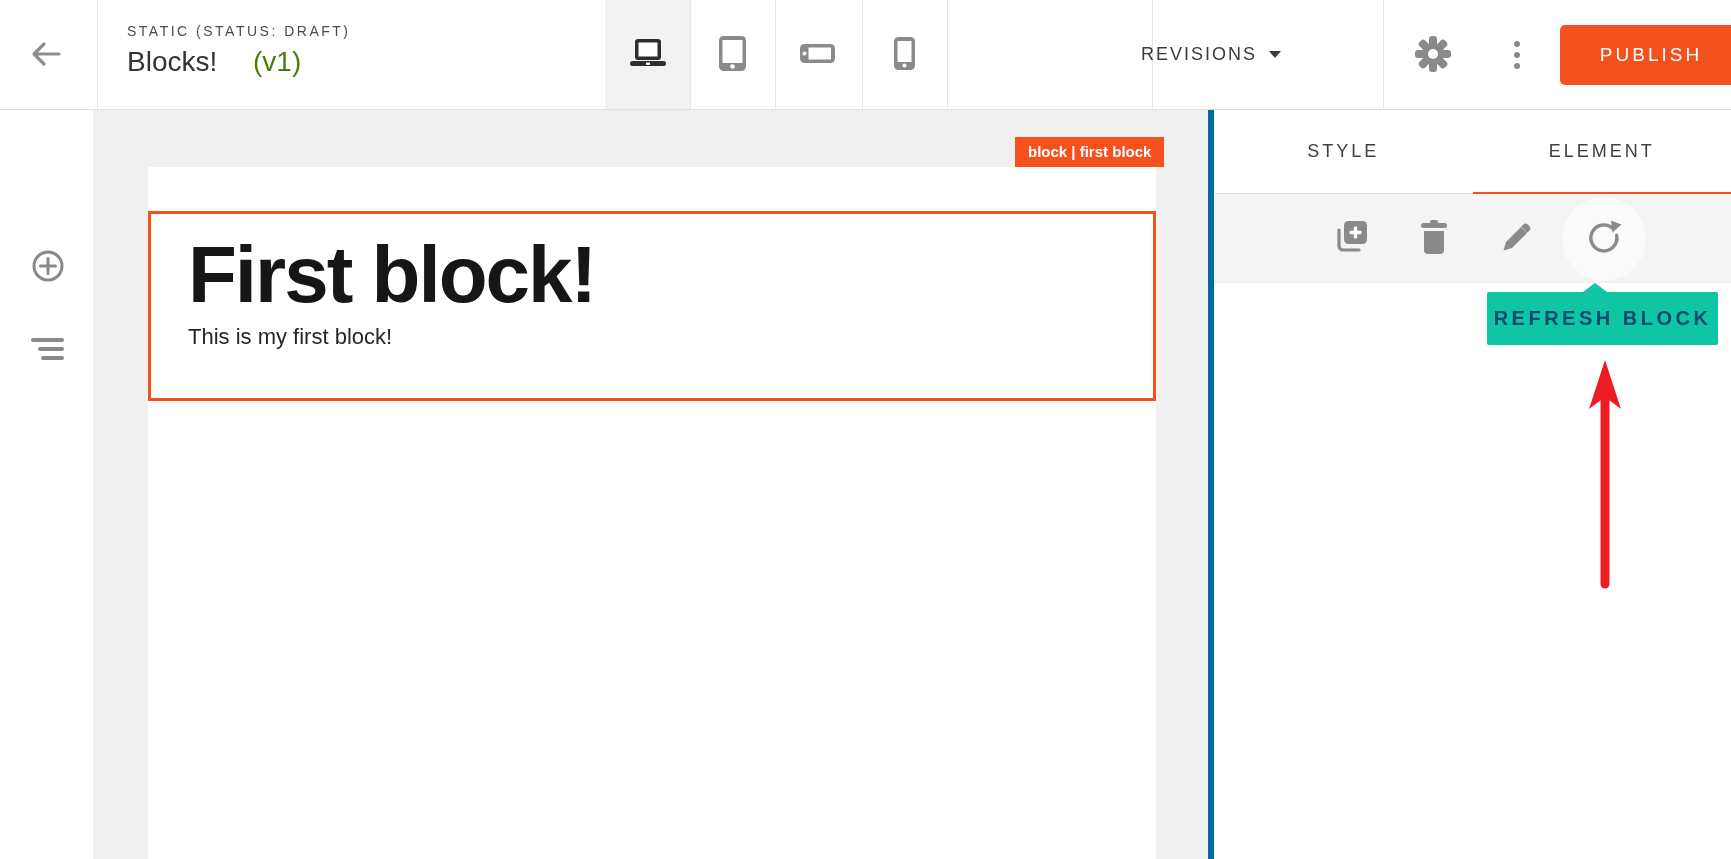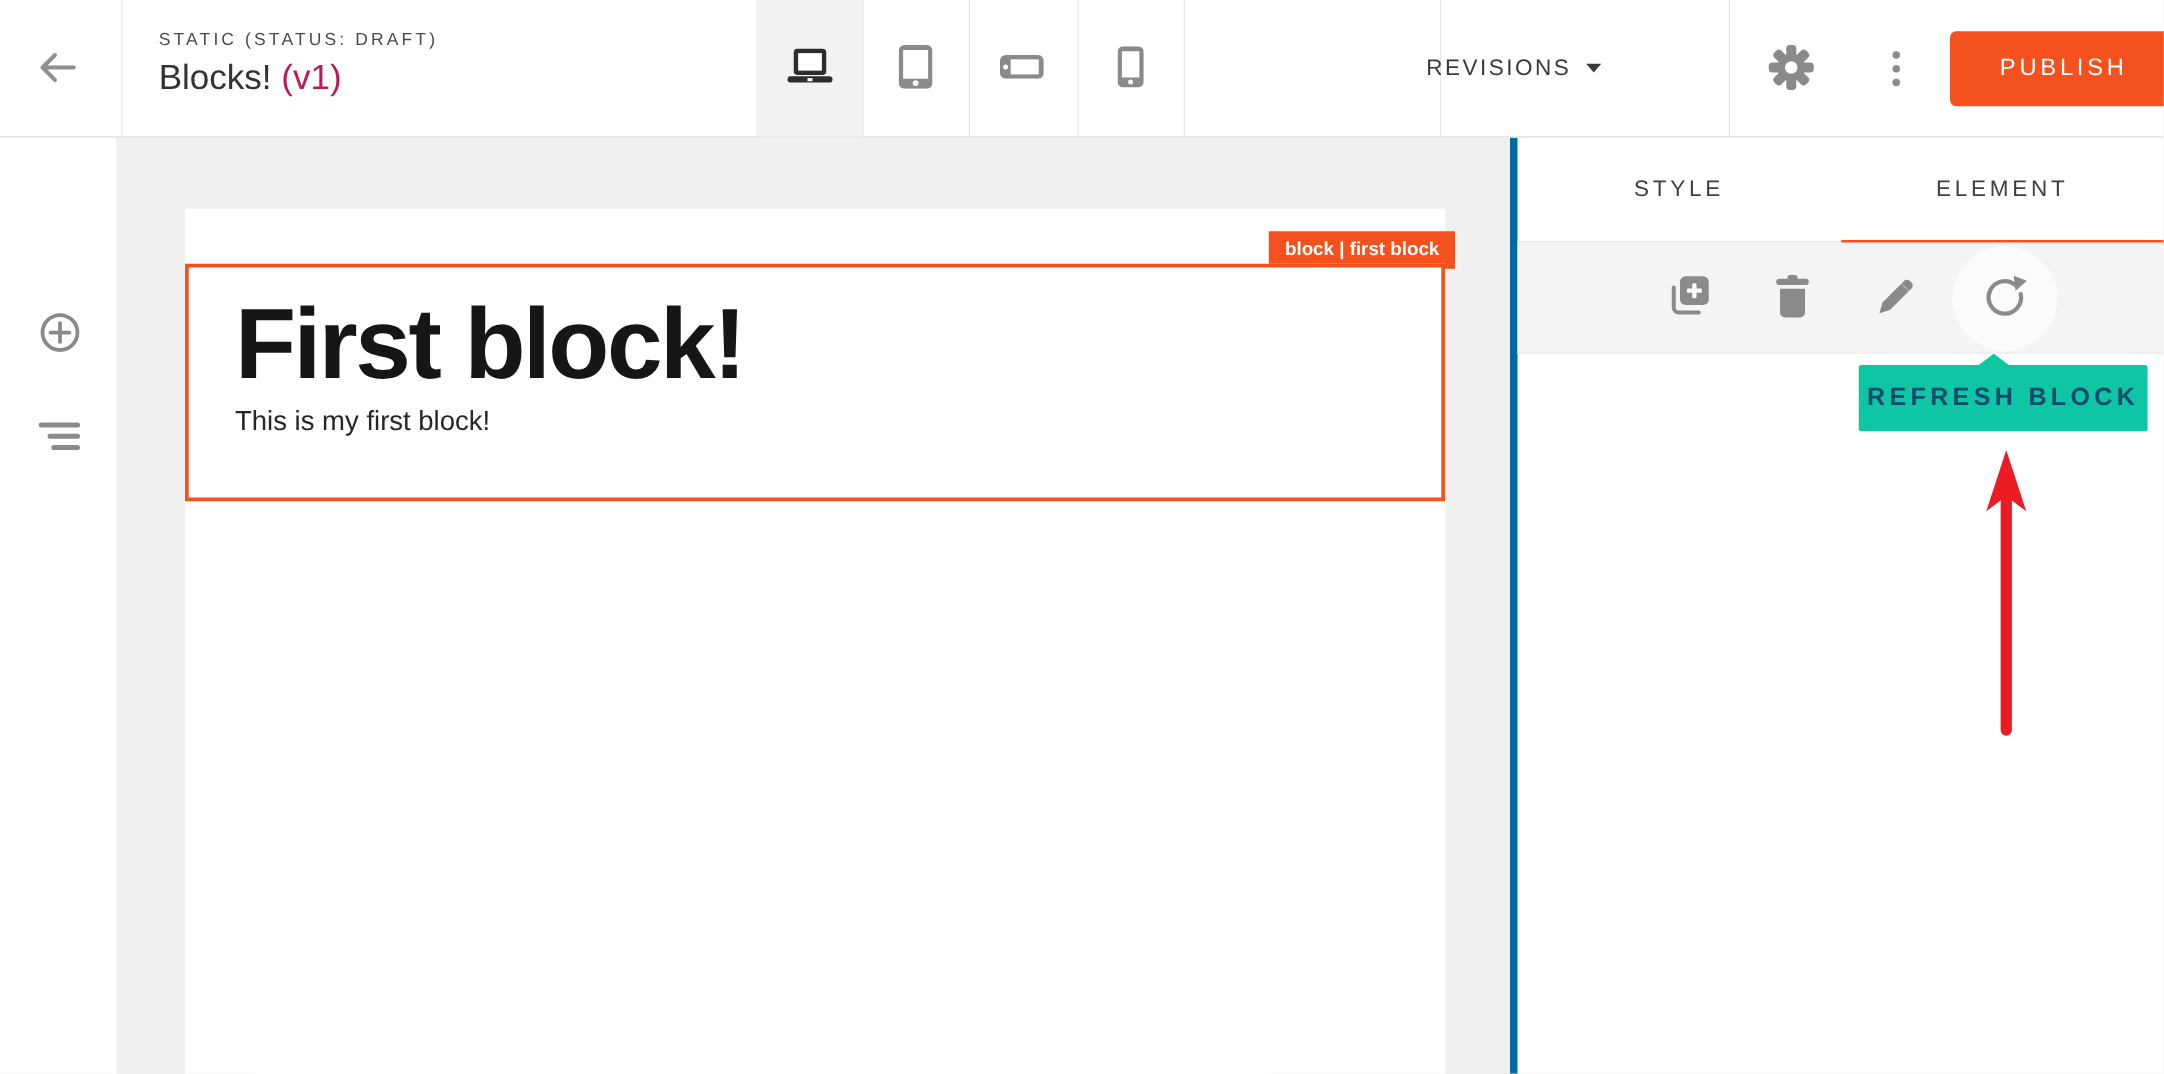--- a/index.html
+++ b/index.html
@@ -9,21 +9,21 @@
 
   
   .topbar { position:absolute; left:0; top:0; width:1731px; height:110px;
             background:#fff; border-bottom:1px solid #e0e0e0; z-index:20; }
   .vdiv { position:absolute; top:0; bottom:0; width:1px; background:#e6e6e6; }
   .back-btn { position:absolute; left:22px; top:32px; width:48px; height:46px;
               display:flex; align-items:center; justify-content:center; cursor:pointer; background:none; border:none; }
   .title-block { position:absolute; left:127px; top:23px; }
   .status-label { font-size:14px; letter-spacing:2.5px; color:#4b4b4b; }
   .doc-title { margin-top:7px; font-size:28px; color:#333; }
-  .doc-version { color:#be185d; }
+  .doc-version { color:#4d7c0f;margin-left:28px; }
 
   .device-btn { position:absolute; top:0; height:109px; width:85px; background:none; border:none;
                 display:flex; align-items:center; justify-content:center; cursor:pointer; }
   .device-btn.active { background:#f2f2f2; }
 
   .dims { position:absolute; left:952px; top:0; width:200px; height:109px;
           display:flex; align-items:center; justify-content:center; gap:14px;
           font-size:20px; letter-spacing:1px; color:#3d3d3d; }
 
   .revisions-btn { position:absolute; left:1096px; top:0; width:230px; height:109px;
@@ -51,21 +51,21 @@
               display:flex; align-items:center; justify-content:center; cursor:pointer; }
 
   
   .page { position:absolute; left:148px; top:167px; width:1008px; bottom:0; background:#fff; }
   .selected-block { position:absolute; left:148px; top:167px; width:1008px; height:190px;
                     border:3px solid #f4511e; background:#fff; padding:18px 40px 0 37px; cursor:pointer;margin-top:44px; }
   .block-heading { font-size:80px; font-weight:bold; letter-spacing:-2px; line-height:1.08; color:#161616; }
   .block-text { margin-top:6px; font-size:22px; color:#262626; }
   .block-tag { position:absolute; top:137px; left:1015px; height:30px; line-height:30px;
                background:#f4511e; color:#fff; font-size:15px; font-weight:bold;
-               padding:0 13px; cursor:pointer;margin-top:48px; }
+               padding:0 13px; cursor:pointer; }
 
   
   .panel { position:absolute; left:1208px; top:110px; right:0; bottom:0;
            background:#fff; border-left:6px solid #0369a1; }
   .tabs { display:flex; height:84px; border-bottom:1px solid #e0e0e0; }
   .tab { position:relative; flex:1; background:none; border:none; cursor:pointer;
          font-size:18px; letter-spacing:3px; color:#3f3f3f; font-family:inherit; }
   .tab.active::after { content:""; position:absolute; left:0; right:0; bottom:-3px; height:4px; background:#f4511e; }
 
   .el-toolbar { position:relative; height:89px; background:#f4f4f4; border-bottom:1px solid #ececec; }

